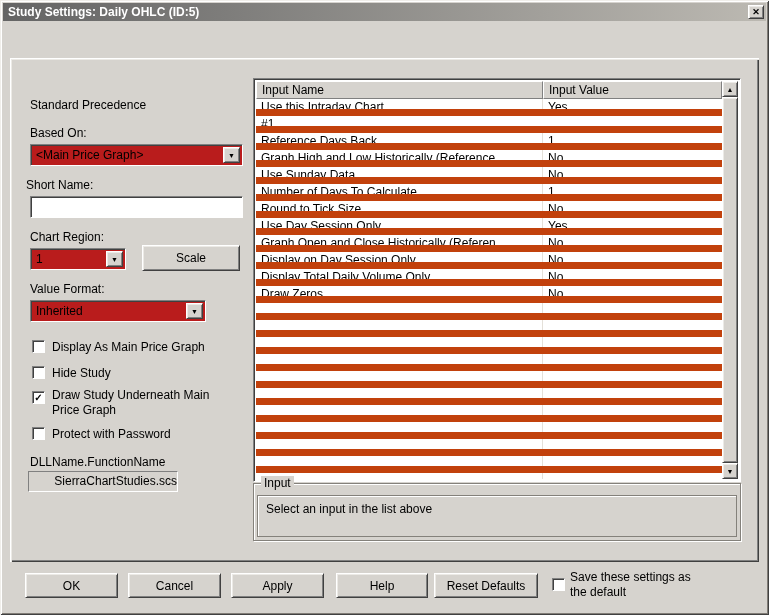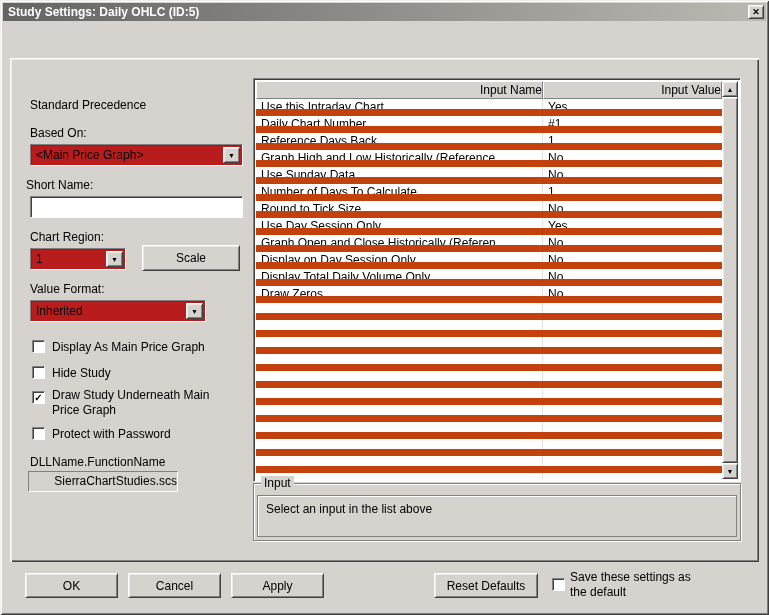--- a/index.html
+++ b/index.html
@@ -92,21 +92,21 @@
   .tablebox {
     position:absolute; left:253px; top:78px; width:488px; height:404px; background:#fff; z-index:2;
     border:1px solid; border-color:#808080 #fff #fff #808080;
     box-shadow: inset 1px 1px 0 #404040;
   }
   .tbl-inner { position:absolute; left:2px; top:2px; right:2px; bottom:2px; display:flex; overflow:hidden; }
   .tbl-cols { flex:1; display:flex; flex-direction:column; overflow:hidden; background:#fff; }
   .thead { display:flex; height:18px; flex:none; }
   .th {
     background:#d6d3ce; font-size:12px; padding:1px 0 12px 5px; white-space:nowrap; overflow:hidden;
-    border:1px solid; border-color:#fff #808080 #808080 #fff; cursor:default;text-align:right;
+    border:1px solid; border-color:#fff #808080 #808080 #fff; cursor:default;
   }
   .th.c1 { width:287px; }
   .th.c2 { flex:1; }
   .tbody { flex:1; overflow:hidden; }
   .trow { display:flex; height:17px; border-bottom:7px solid #c2410c; cursor:default; }
   .td1 { width:287px; border-right:1px solid #e4e0d9; padding:1px 0 0 5px; white-space:nowrap; overflow:hidden; font-size:12px; }
   .td2 { flex:1; padding:1px 0 0 5px; white-space:nowrap; overflow:hidden; font-size:12px; }
 
   
   .vscroll { width:16px; flex:none; position:relative; background:#d6d3ce; }
@@ -216,21 +216,20 @@
         <div class="thead">
           <div class="th c1">Input Name</div>
           <div class="th c2">Input Value</div>
         </div>
         <div class="tbody">
             <div class="trow">
               <div class="td1">Use this Intraday Chart</div>
               <div class="td2">Yes</div>
             </div>
             <div class="trow">
-              <div class="td1">Daily Chart Number</div>
               <div class="td2">#1</div>
             </div>
             <div class="trow">
               <div class="td1">Reference Days Back</div>
               <div class="td2">1</div>
             </div>
             <div class="trow">
               <div class="td1">Graph High and Low Historically (Reference ...</div>
               <div class="td2">No</div>
             </div>
@@ -327,20 +326,21 @@
   <div class="groupbox">
     <div class="group-title">Input</div>
     <div class="group-inner">
       <div class="group-msg">Select an input in the list above</div>
     </div>
   </div>
 
   <div class="btn raised" style="left:25px; top:573px; width:93px; height:25px;">OK</div>
   <div class="btn raised" style="left:128px; top:573px; width:93px; height:25px;">Cancel</div>
   <div class="btn raised" style="left:231px; top:573px; width:93px; height:25px;">Apply</div>
+  <div class="btn raised" style="left:336px; top:573px; width:92px; height:25px;">Help</div>
   <div class="btn raised" style="left:434px; top:573px; width:104px; height:25px;">Reset Defaults</div>
 
   <div class="cbbox" style="left:552px; top:578px;">
       <span></span>
     </div>
   <div class="lbl" style="left:570px; top:570px; width:122px; white-space:normal; line-height:15px;">Save these settings as the default</div>
 
 </div>
 
 </body></html>

